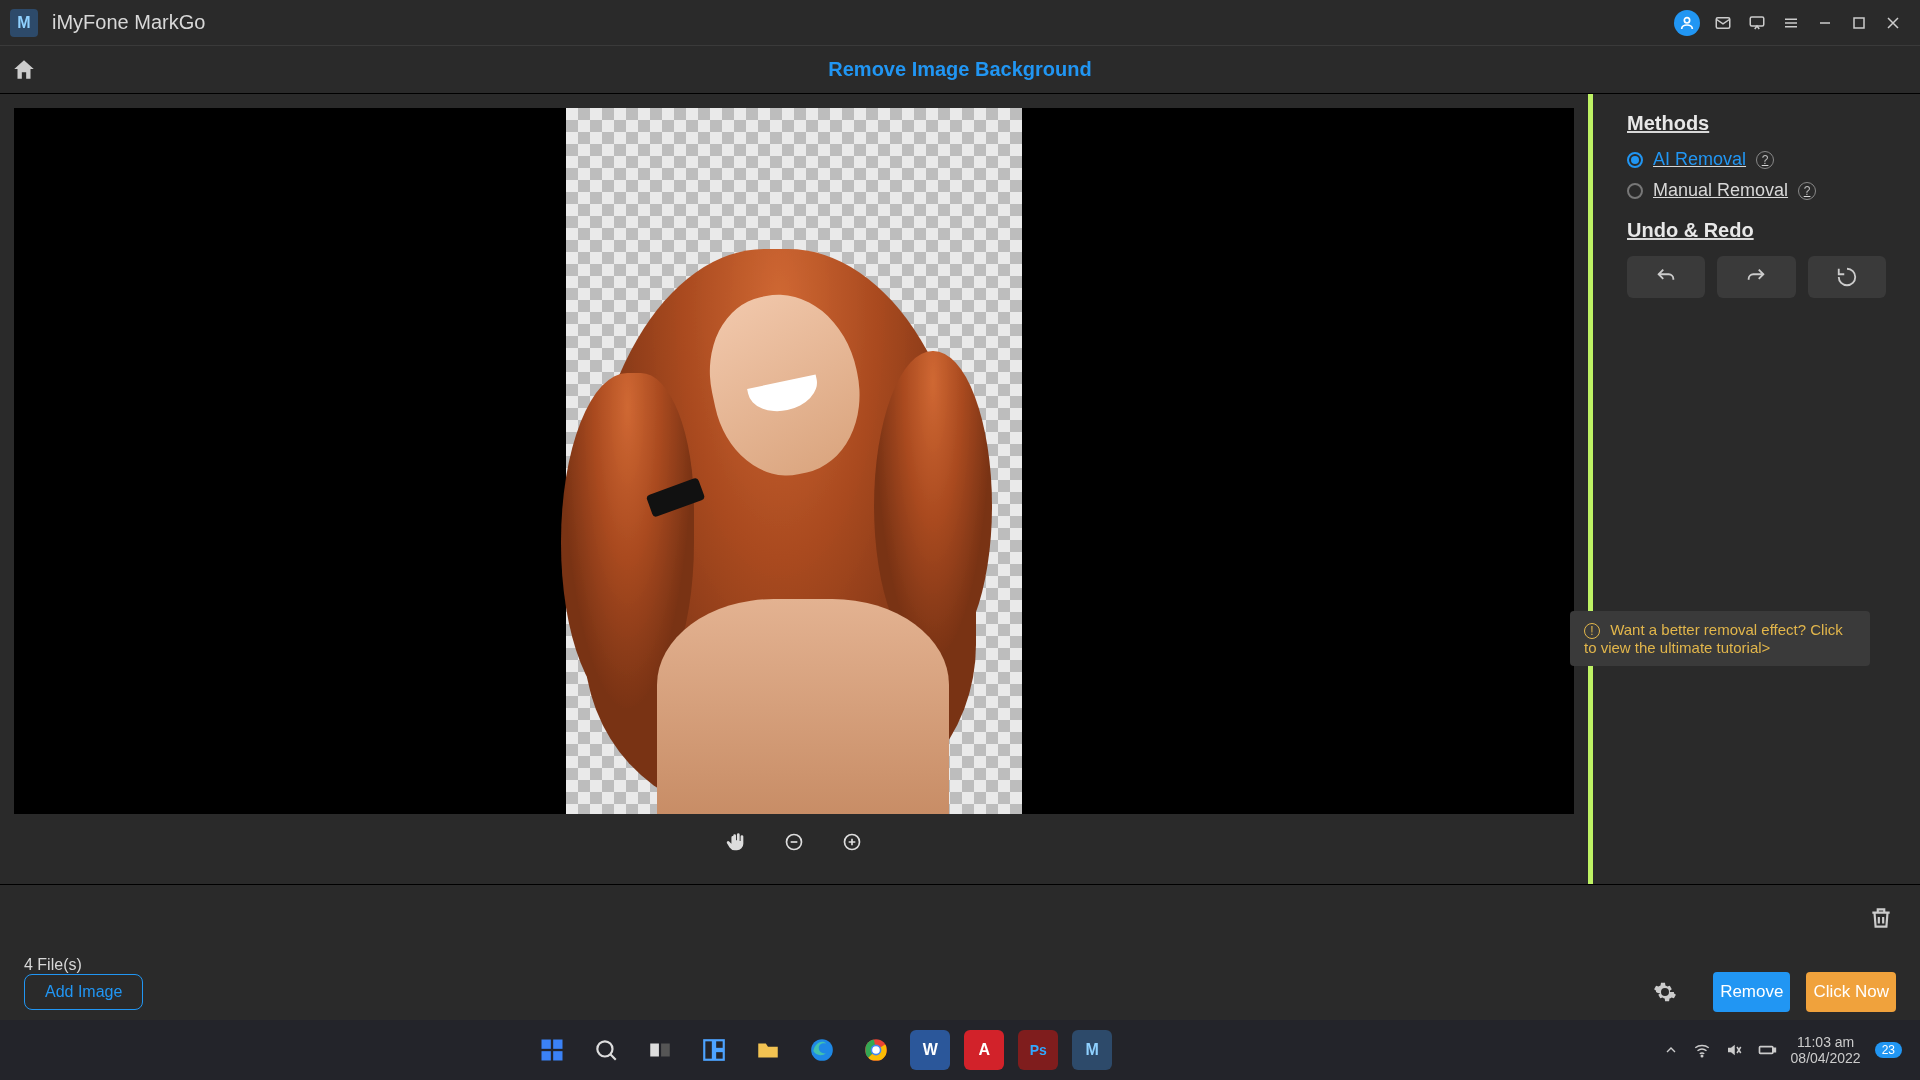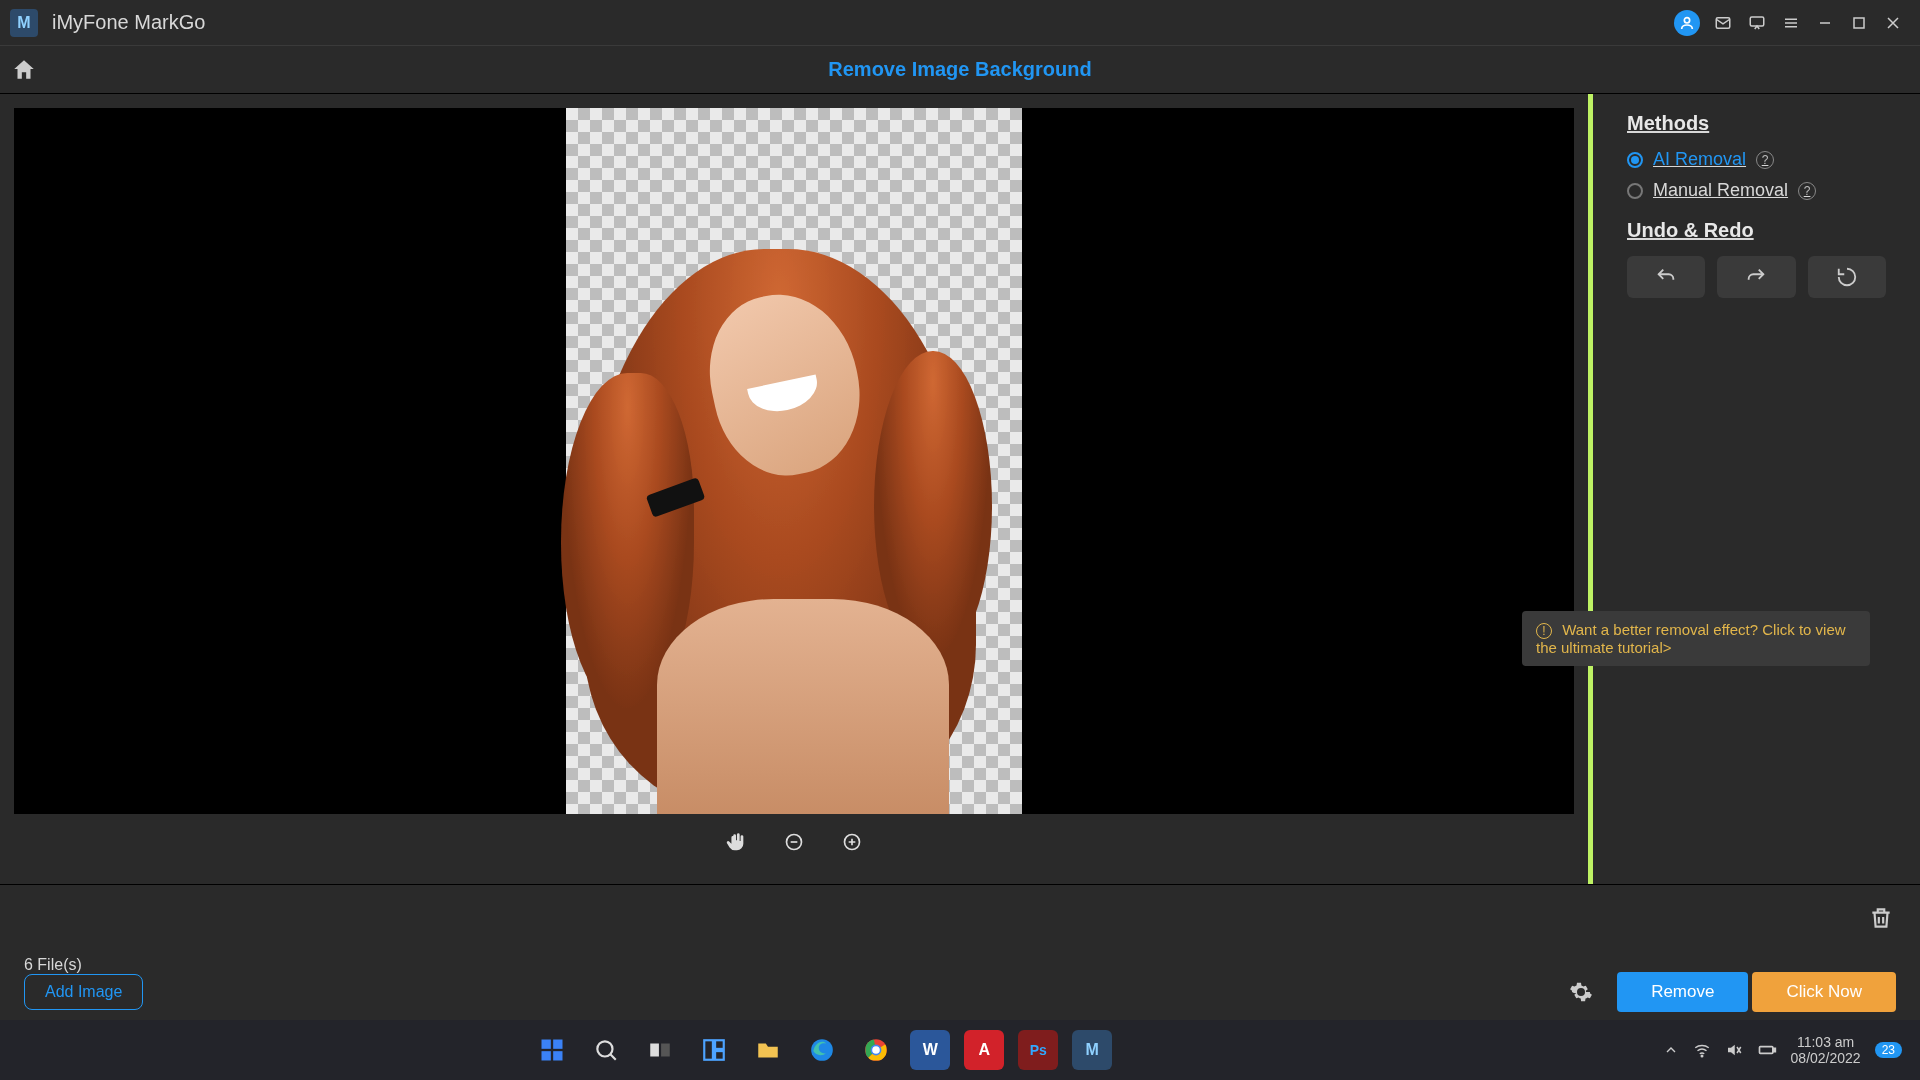--- a/index.html
+++ b/index.html
@@ -45,33 +45,33 @@
 .side { width: 332px; background:#2a2a2a; border-left: 5px solid #bef264; padding: 18px 34px; text-decoration: underline; }
 .side h3 { font-size: 20px; color: #e8e8e8; margin-bottom: 14px; }
 .method { display:flex; align-items:center; gap:10px; font-size:18px; margin: 10px 0; cursor:pointer;}
 .method .radio { width:16px;height:16px;border:2px solid #777;border-radius:50%;display:inline-flex;align-items:center;justify-content:center;}
 .method.sel { color:#2196f3; }
 .method.sel .radio{ border-color:#2196f3;}
 .method.sel .radio::after{content:"";width:8px;height:8px;background:#2196f3;border-radius:50%;}
 .method .q { width:18px;height:18px;border:1px solid #888;border-radius:50%;font-size:12px;display:flex;align-items:center;justify-content:center;color:#bbb;}
 .undo-row{ display:flex; gap:12px; margin-top:10px;}
 .ubtn{ flex:1; height:42px; background:#3a3a3a; border-radius:6px; display:flex;align-items:center;justify-content:center;color:#ccc;cursor:pointer;}
-.tip { position:absolute; right: 16px; width: 348px; background:#3a3a3a; padding:10px 14px; font-size:15px; color:#e2b64b; border-radius:4px;margin-left:43px;}
+.tip { position:absolute; right: 16px; width: 300px; background:#3a3a3a; padding:10px 14px; font-size:15px; color:#e2b64b; border-radius:4px;margin-left:43px;}
 .side-wrap{position:relative;height:100%;}
 .tip-anchor{position:absolute; bottom: 200px;}
 
 
 .thumbs { height: 136px; background:#2a2a2a; border-top:1px solid #000; position:relative; padding: 8px 24px 0; }
 .thumbs .trash{position:absolute;right:26px;top:20px;color:#ccc;cursor:pointer;}
 .file-count{ font-size:16px; color:#d8d8d8; position:absolute; bottom:46px; left:24px;}
 .bottom-row{ position:absolute; bottom:8px; left:24px; right:24px; display:flex; align-items:center;}
 .add-btn{ border:1px solid #2196f3; color:#2196f3; padding:8px 20px; border-radius:8px; font-size:16px; cursor:pointer;}
 .bottom-row .spacer{flex:1;}
 .gear{color:#ccc;margin-right:18px;cursor:pointer;width:28px;height:28px;display:flex;align-items:center;justify-content:center;}
-.btn{ padding:10px 34px;border-radius:4px;font-size:17px;color:#fff;cursor:pointer;margin-left:4px;}
+.btn{ padding:10px 7px;border-radius:4px;font-size:17px;color:#fff;cursor:pointer;margin-left:16px;}
 .btn.blue{background:#2196f3;}
 .btn.orange{background:#f0a23c;}
 
 
 .taskbar{ height:60px; background:#23242a; display:flex;align-items:center;}
 .taskbar .center{flex:1;display:flex;justify-content:center;gap:14px;}
 .ticon{width:40px;height:40px;border-radius:6px;display:flex;align-items:center;justify-content:center;font-size:22px;cursor:pointer;}
 .tray{display:flex;align-items:center;gap:14px;color:#ccc;padding:0 18px;font-size:14px;}
 .clock{line-height:1.15;text-align:center;font-size:14px;}
 .badge{background:#2196f3;color:#fff;border-radius:10px;font-size:12px;padding:1px 7px;}
@@ -207,21 +207,21 @@
     </div>
   </div>
 </div>
 
 <div class="thumbs">
   <div class="trash">
     <svg width="26" height="26" viewBox="0 0 24 24" fill="none" stroke="#ccc" stroke-width="2">
         <path d="M4 7h16M9 7V4h6v3M6 7l1 13h10l1-13M10 11v6M14 11v6"></path>
       </svg>
   </div>
-  <div class="file-count">6 File(s)</div>
+  <div class="file-count">4 File(s)</div>
   <div class="bottom-row">
     <div class="add-btn">Add Image</div>
     <div class="spacer"></div>
     <div class="gear">
       <svg width="24" height="24" viewBox="0 0 24 24" fill="#ccc">
           <path d="M12 8a4 4 0 100 8 4 4 0 000-8zm9 4a7 7 0 01-.1 1.2l2 1.6-2 3.4-2.4-.8a7 7 0 01-2 1.2l-.4 2.6h-4l-.4-2.6a7 7 0 01-2-1.2l-2.4.8-2-3.4 2-1.6A7 7 0 013 12c0-.4 0-.8.1-1.2l-2-1.6 2-3.4 2.4.8a7 7 0 012-1.2L8 2.8h4l.4 2.6a7 7 0 012 1.2l2.4-.8 2 3.4-2 1.6c.1.4.2.8.2 1.2z"></path>
         </svg>
     </div>
     <div class="btn blue">Remove</div>
     <div class="btn orange">Click Now</div>
@@ -301,17 +301,17 @@
         </svg>
     </span>
     <span>
       <svg width="20" height="20" viewBox="0 0 24 24" fill="none" stroke="#ccc" stroke-width="2">
           <rect x="3" y="8" width="16" height="8" rx="1"></rect>
           <rect x="20" y="10" width="2" height="4" fill="#ccc"></rect>
         </svg>
     </span>
     <div class="clock">
       <div>11:03 am</div>
-      <div>08/02/2022</div>
+      <div>08/04/2022</div>
     </div>
     <span class="badge">23</span>
   </div>
 </div>
 
 </body></html>

